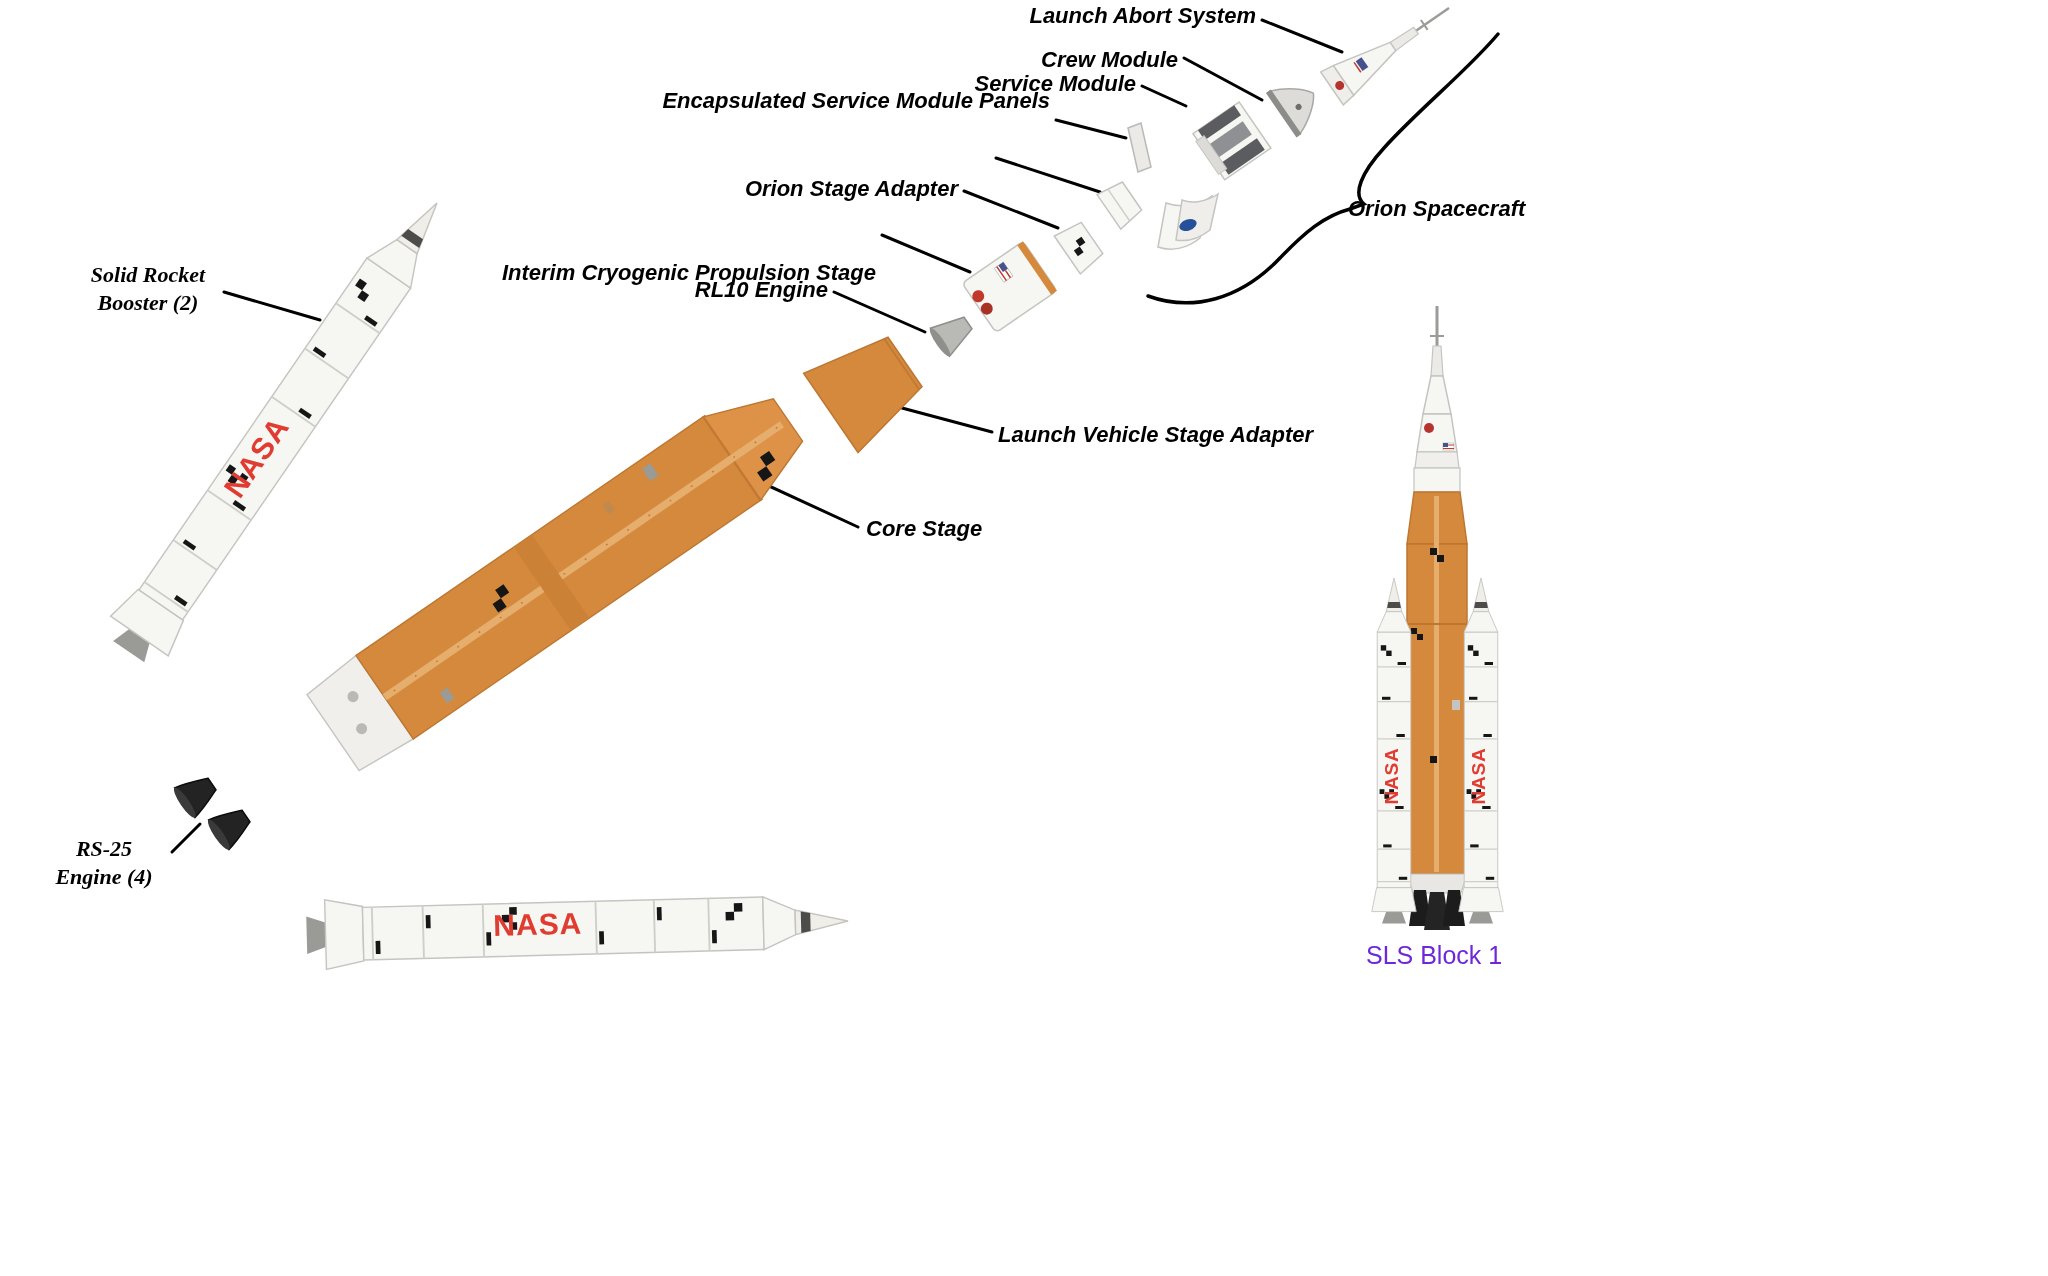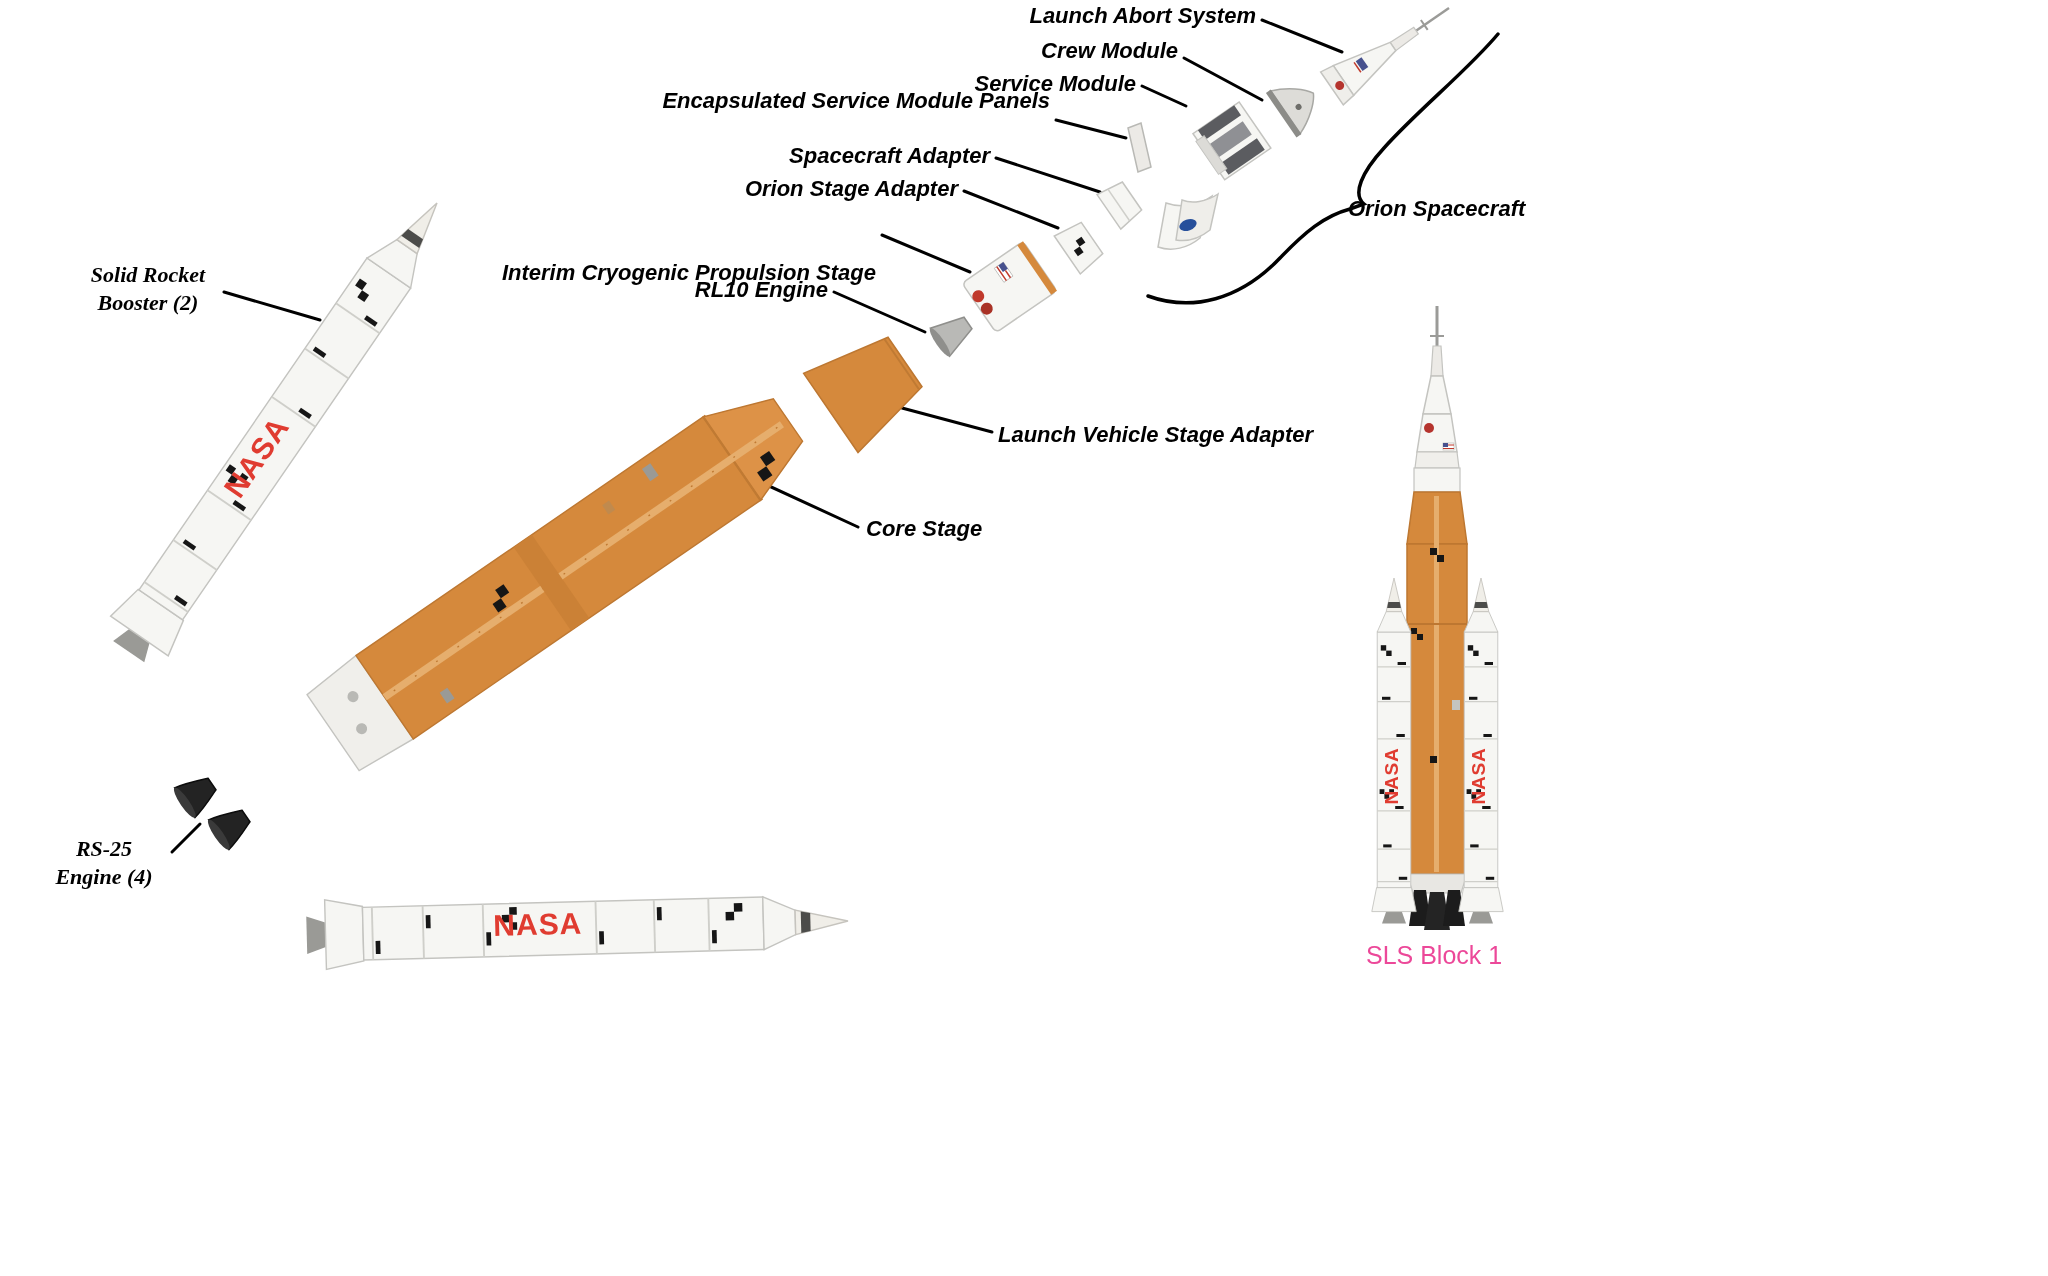--- a/index.html
+++ b/index.html
@@ -12,21 +12,21 @@
   svg.art { position:absolute; left:0; top:0; width:2048px; height:1276px; }
   .label {
     position:absolute; font-weight:bold; font-style:italic;
     font-size:22px; line-height:1.25; color:#000;
     white-space:pre-line;
   }
   .label.right  { text-align:right; }
   .label.center { text-align:center;font-family:Liberation Serif, serif; }
   .caption {
     position:absolute; font-size:25px; font-weight:normal;
-    font-style:normal; color:#ec4899;
+    font-style:normal; color:#6d28d9;
   }
 </style>
 </head>
 <body>
 
 <div class="stage">
 
   <svg class="art" viewBox="0 0 2048 1276">
     <defs>
       <g id="srb">
@@ -208,27 +208,26 @@
       <polygon points="1414,890 1426,890 1431,926 1409,926" fill="#1c1c1c"></polygon>
       <polygon points="1430,892 1444,892 1450,930 1424,930" fill="#242424"></polygon>
       <polygon points="1448,890 1460,890 1465,926 1443,926" fill="#1c1c1c"></polygon>
       <use href="#srb" transform="translate(1394,578) scale(0.60)"></use>
       <use href="#srb" transform="translate(1481,578) scale(0.60)"></use>
     </g>
   </svg>
 
   <div class="label right" style="left:806px; top:2px; width:450px;">Launch Abort System</div>
 
-  <div class="label right" style="left:728px; top:37px; width:450px;">Crew Module</div>
+  <div class="label right" style="left:728px; top:46px; width:450px;">Crew Module</div>
 
   <div class="label right" style="left:686px; top:70px; width:450px;">Service Module</div>
 
   <div class="label right" style="left:600px; top:87px; width:450px;">Encapsulated Service Module Panels</div>
 
-  <div class="label right" style="left:540px; top:142px; width:450px;">Spacecraft Adapter</div>
 
   <div class="label right" style="left:508px; top:175px; width:450px;">Orion Stage Adapter</div>
 
   <div class="label right" style="left:426px; top:219px; width:450px;margin-top:40px;">Interim Cryogenic Propulsion Stage</div>
 
   <div class="label right" style="left:378px; top:276px; width:450px;">RL10 Engine</div>
 
   <div class="label" style="left:1348px; top:195px;text-align:right;">Orion Spacecraft</div>
 
   <div class="label" style="left:998px; top:421px;">Launch Vehicle Stage Adapter</div>

